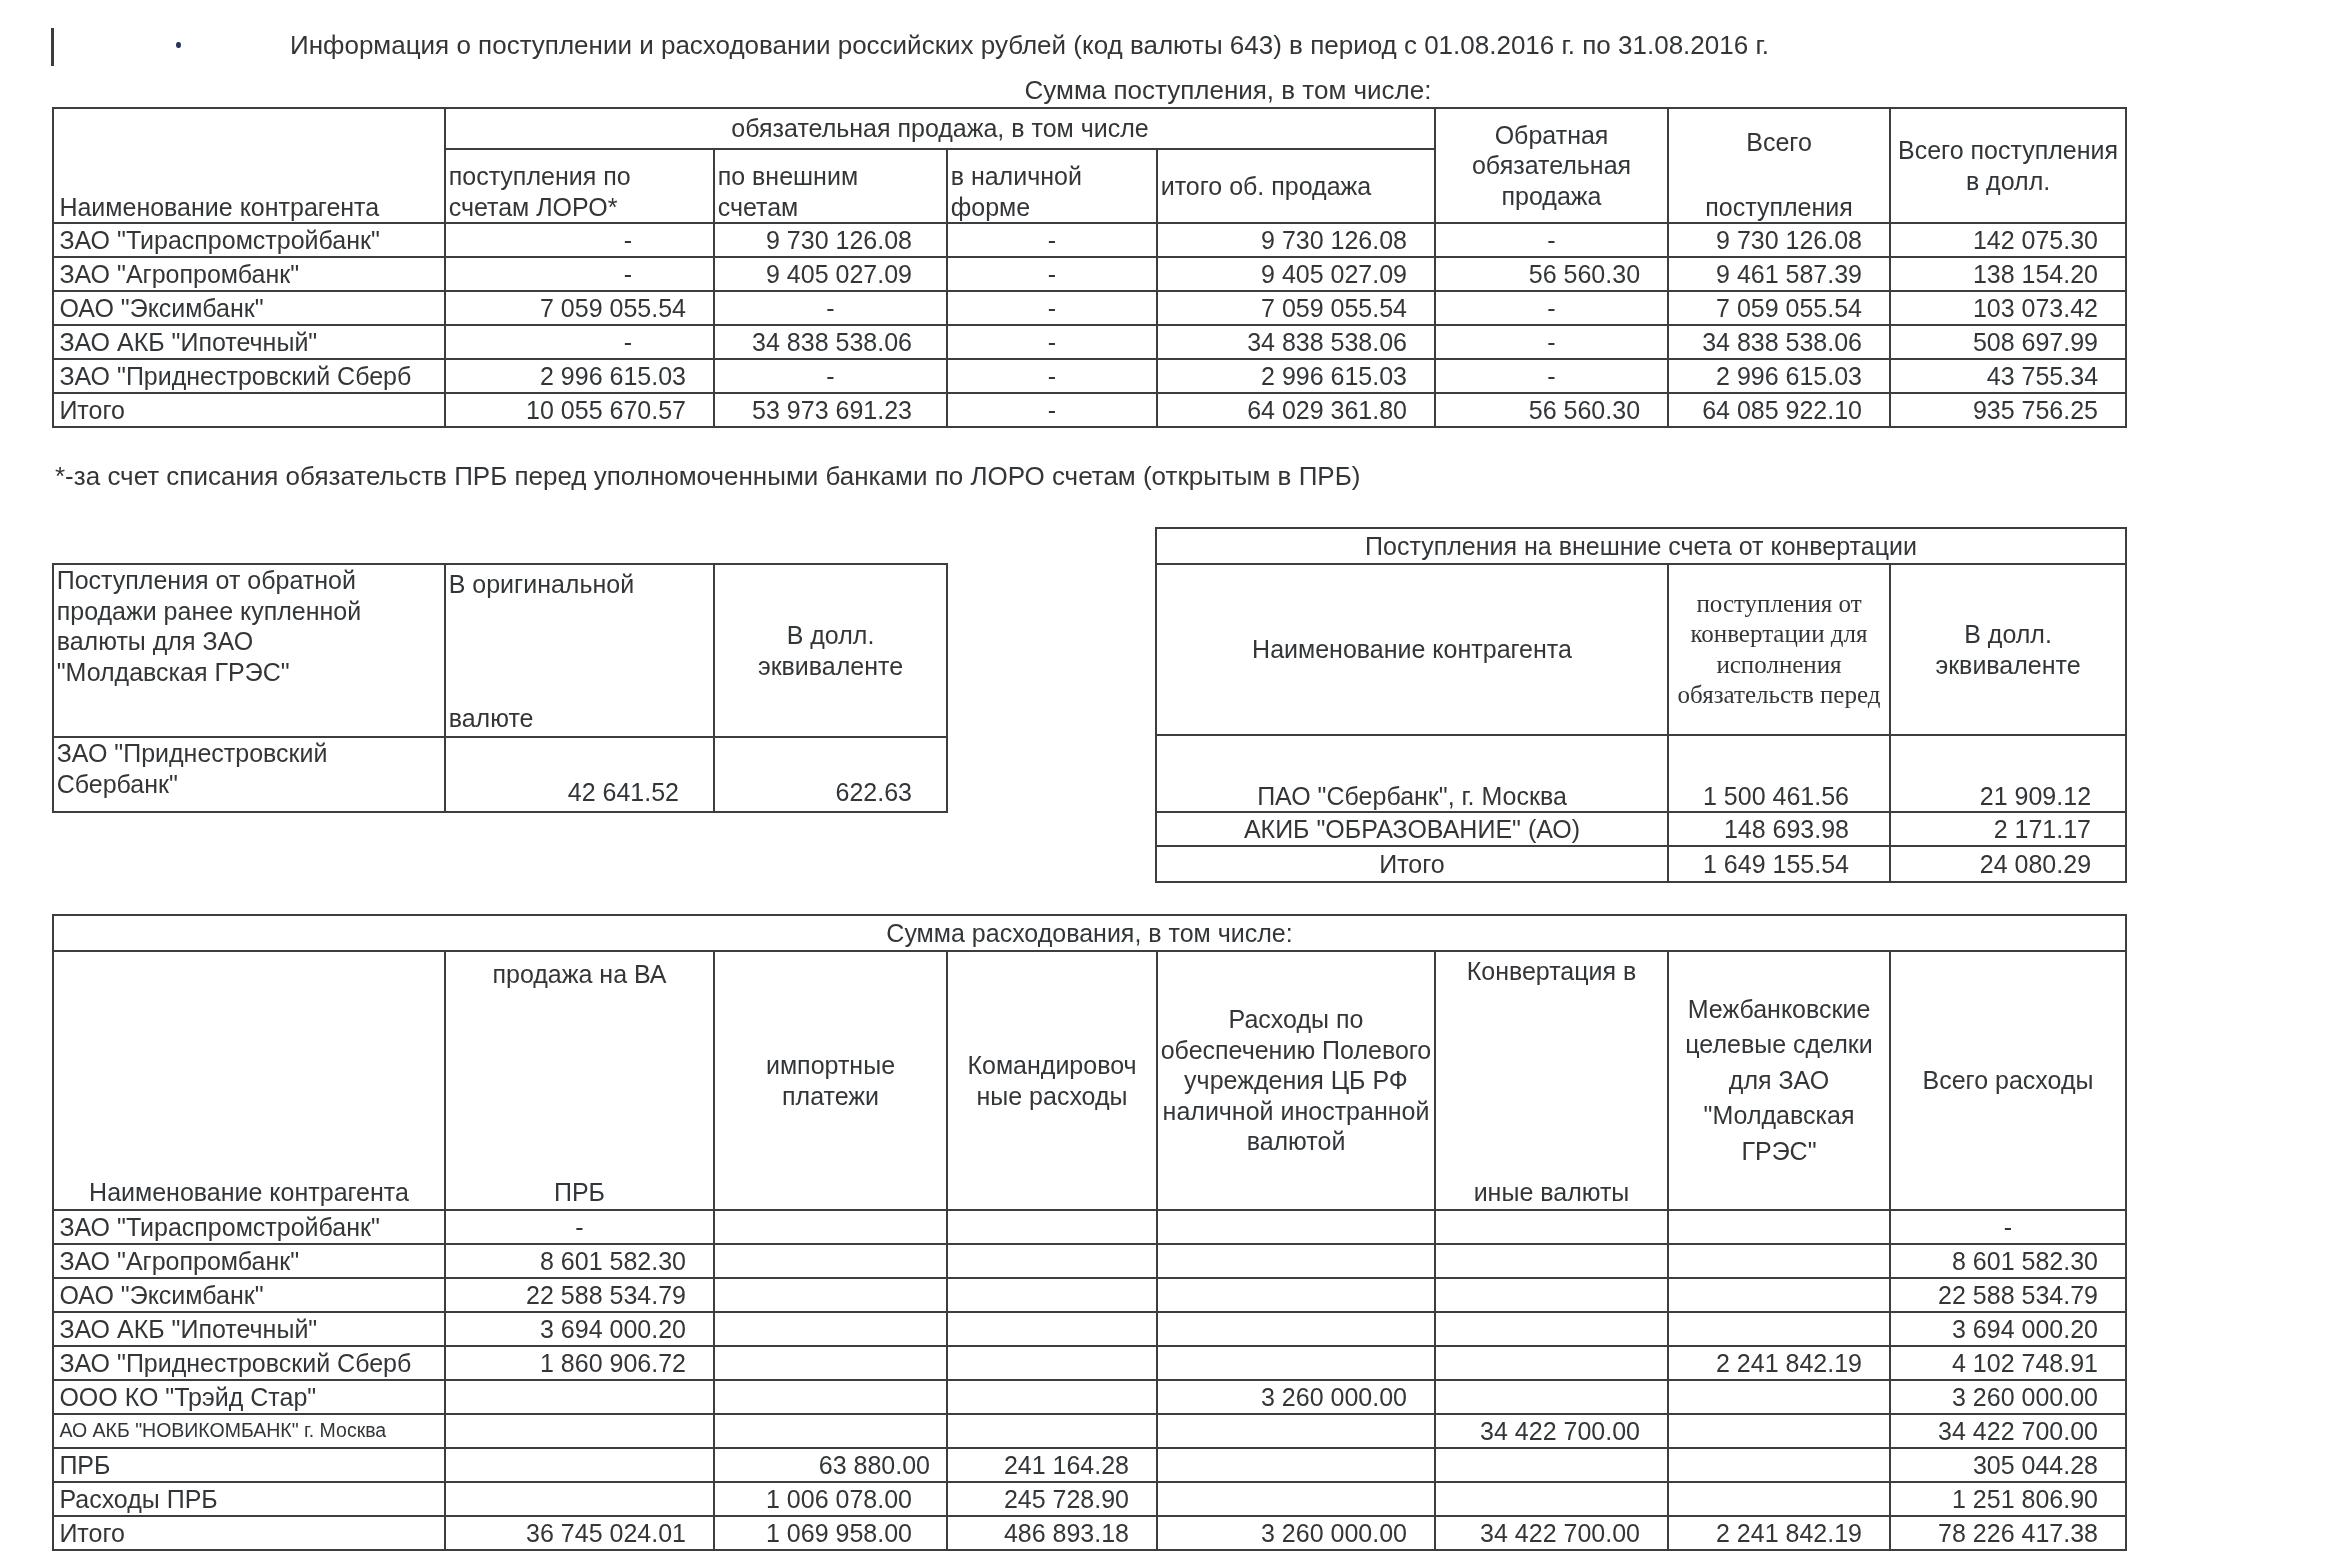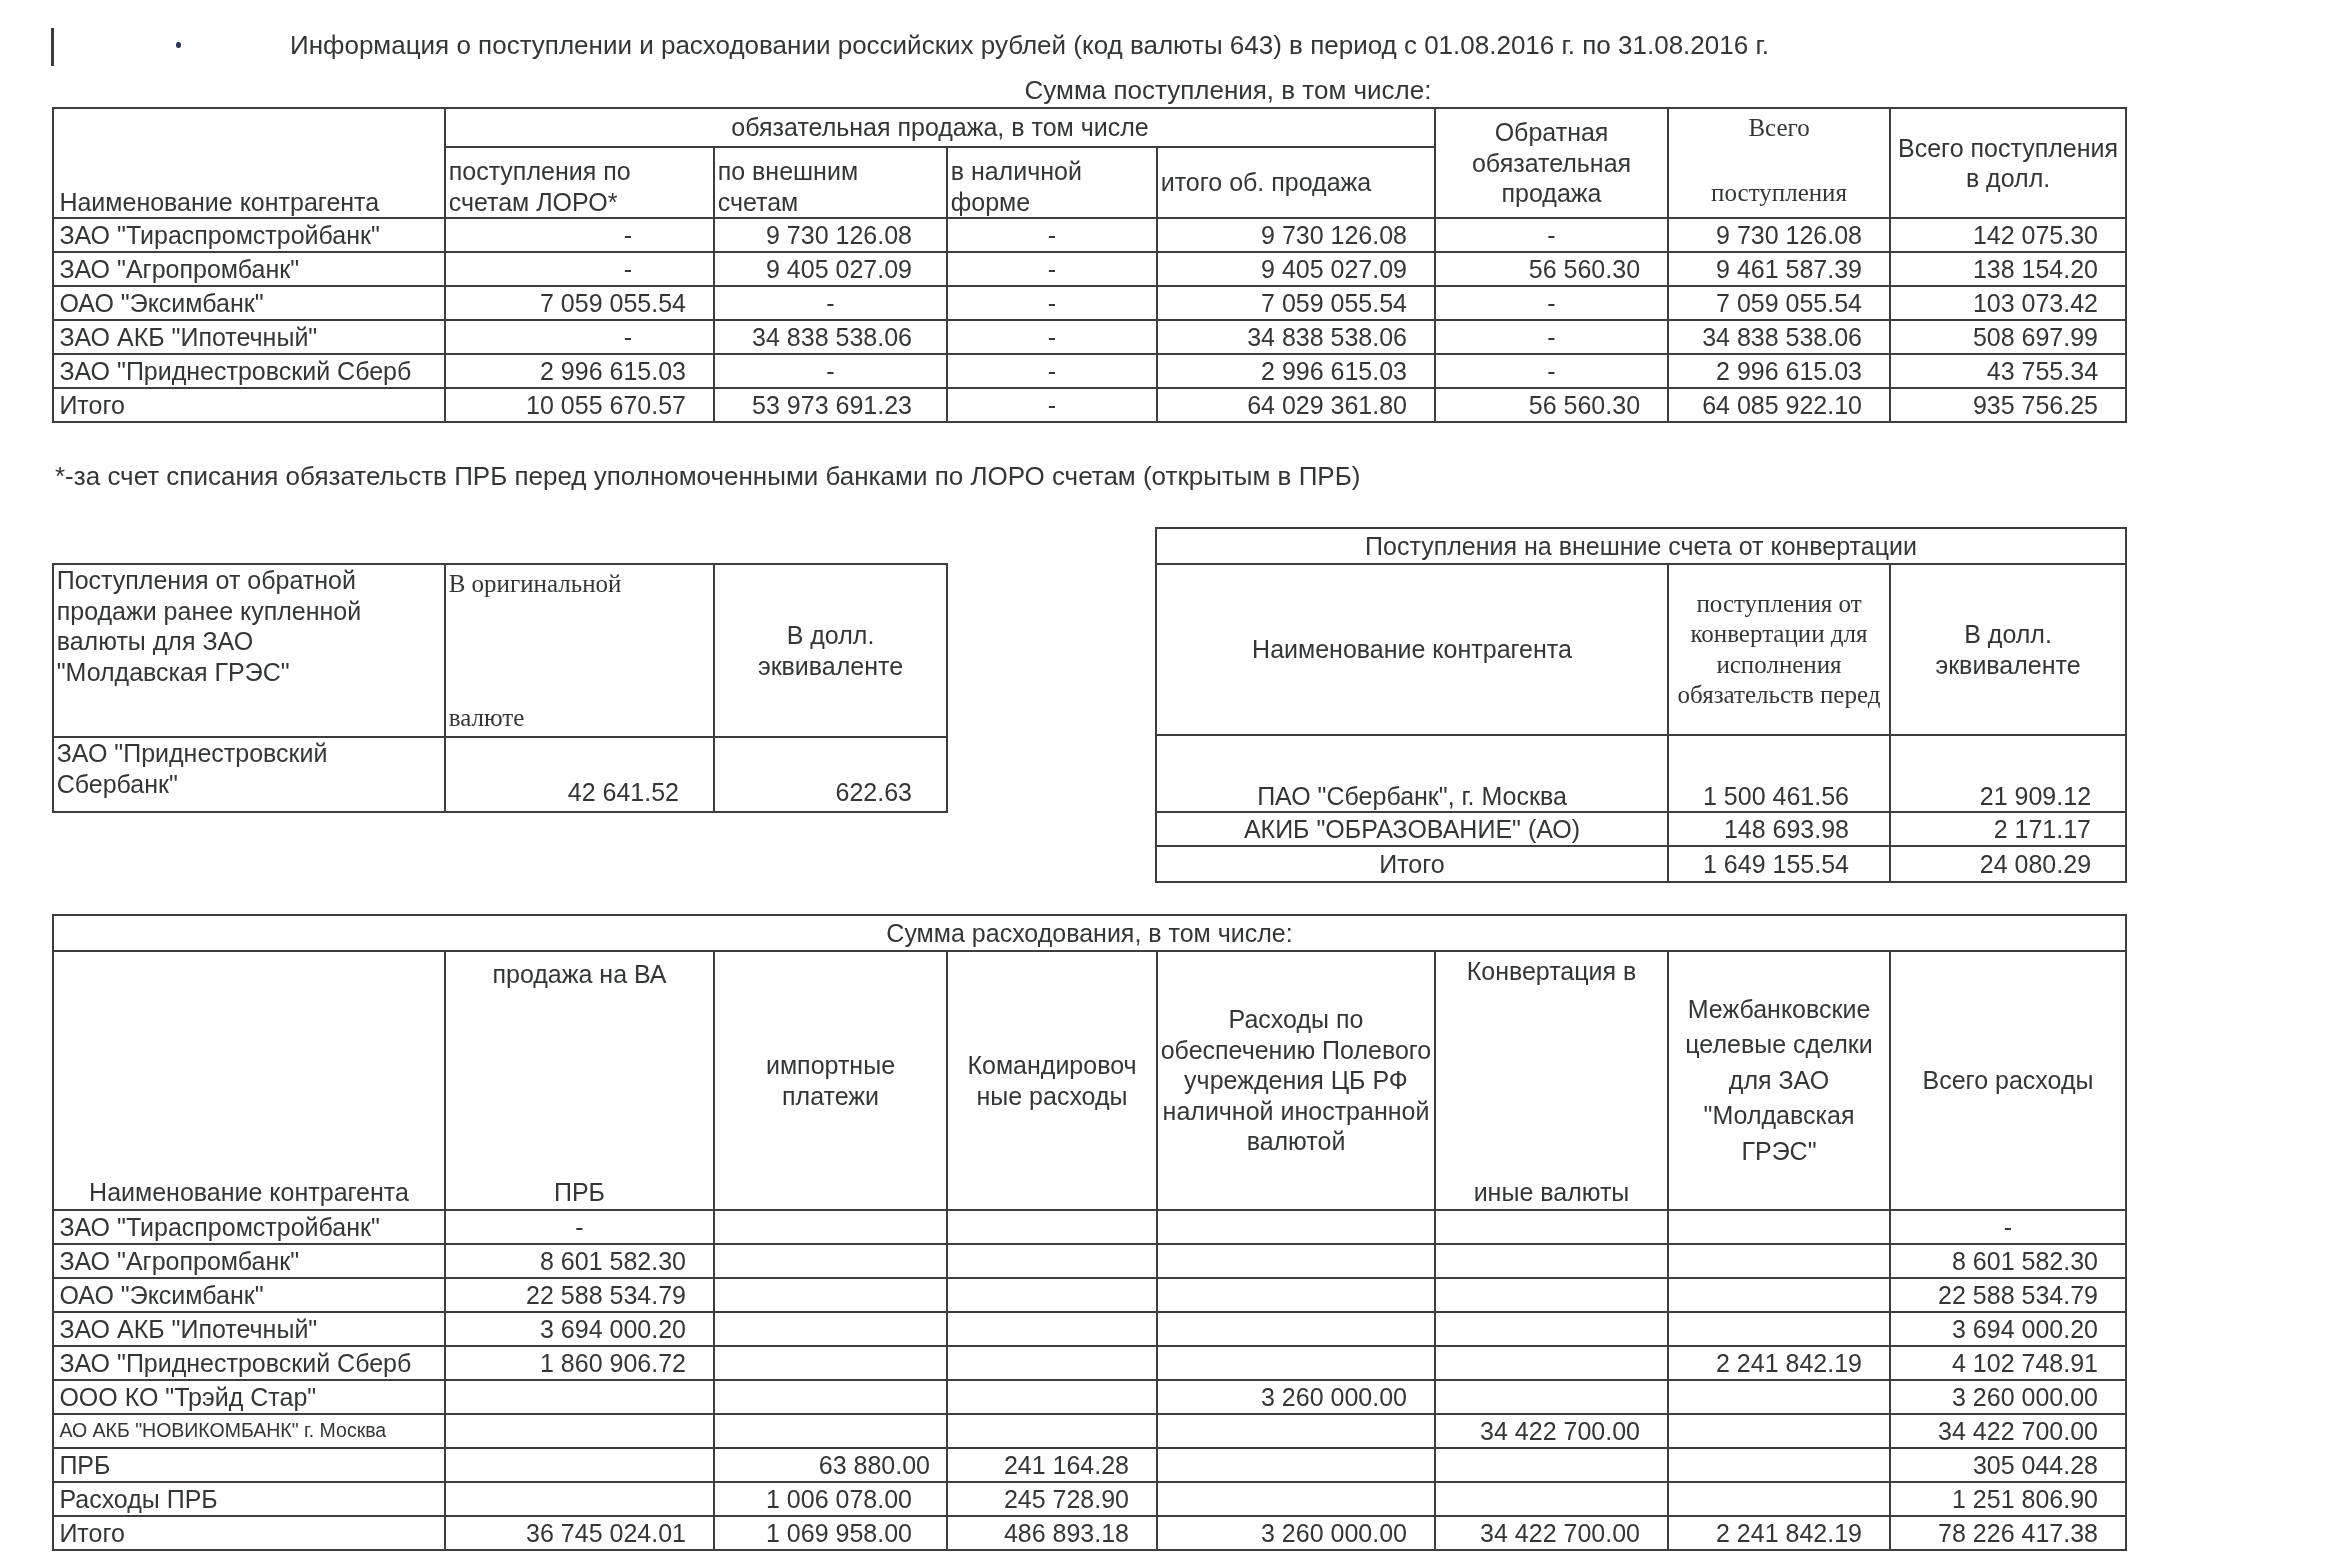--- a/index.html
+++ b/index.html
@@ -43,21 +43,21 @@
     <col style="width:278px">
       <col style="width:233px">
       <col style="width:222px">
       <col style="width:236px">
   </colgroup>
   <tbody>
       <tr style="height:39px">
     <td rowspan="2" class="l vb">Наименование контрагента</td>
     <td colspan="4" class="c vm">обязательная продажа, в том числе</td>
     <td rowspan="2" class="c vm wrap">Обратная обязательная продажа</td>
-    <td rowspan="2" class="c wrap" style="vertical-align:top; padding-top:4px;font-family:Liberation Serif, serif;">
+    <td rowspan="2" class="c wrap" style="vertical-align:top; padding-top:18px;">
       <div>Всего</div>
       <div style="height:34px"></div>
       <div>поступления</div>
     </td>
     <td rowspan="2" class="c vm wrap">Всего поступления в долл.</td>
   </tr>
   <tr style="height:71px">
     <td class="l vb wrap" style="padding-left:2.7px">поступления по счетам ЛОРО*</td>
     <td class="l vb wrap" style="padding-left:2.7px">по внешним счетам</td>
     <td class="l vb wrap" style="padding-left:2.7px">в наличной форме</td>
@@ -135,21 +135,21 @@
       <col style="width:233px">
     </colgroup>
   <tbody>
       <tr style="height:173px">
     <td class="l vt tall" style="padding-left:2.7px">
       <div>Поступления от обратной</div>
       <div>продажи ранее купленной</div>
       <div>валюты для ЗАО</div>
       <div>"Молдавская ГРЭС"</div>
     </td>
-    <td class="l" style="vertical-align:top; padding-left:2.7px; position:relative;font-family:Liberation Serif, serif;">
+    <td class="l" style="vertical-align:top; padding-left:2.7px; position:relative;">
       <div style="margin-top:4px">В оригинальной</div>
       <div style="position:absolute; bottom:2.7px; left:2.7px;">валюте</div>
     </td>
     <td class="c vm wrap" style="padding:0 27px;">В долл. эквиваленте</td>
   </tr>
   <tr style="height:75px">
     <td class="l vt tall" style="padding-left:2.7px">
       <div>ЗАО "Приднестровский</div>
       <div>Сбербанк"</div>
     </td>

